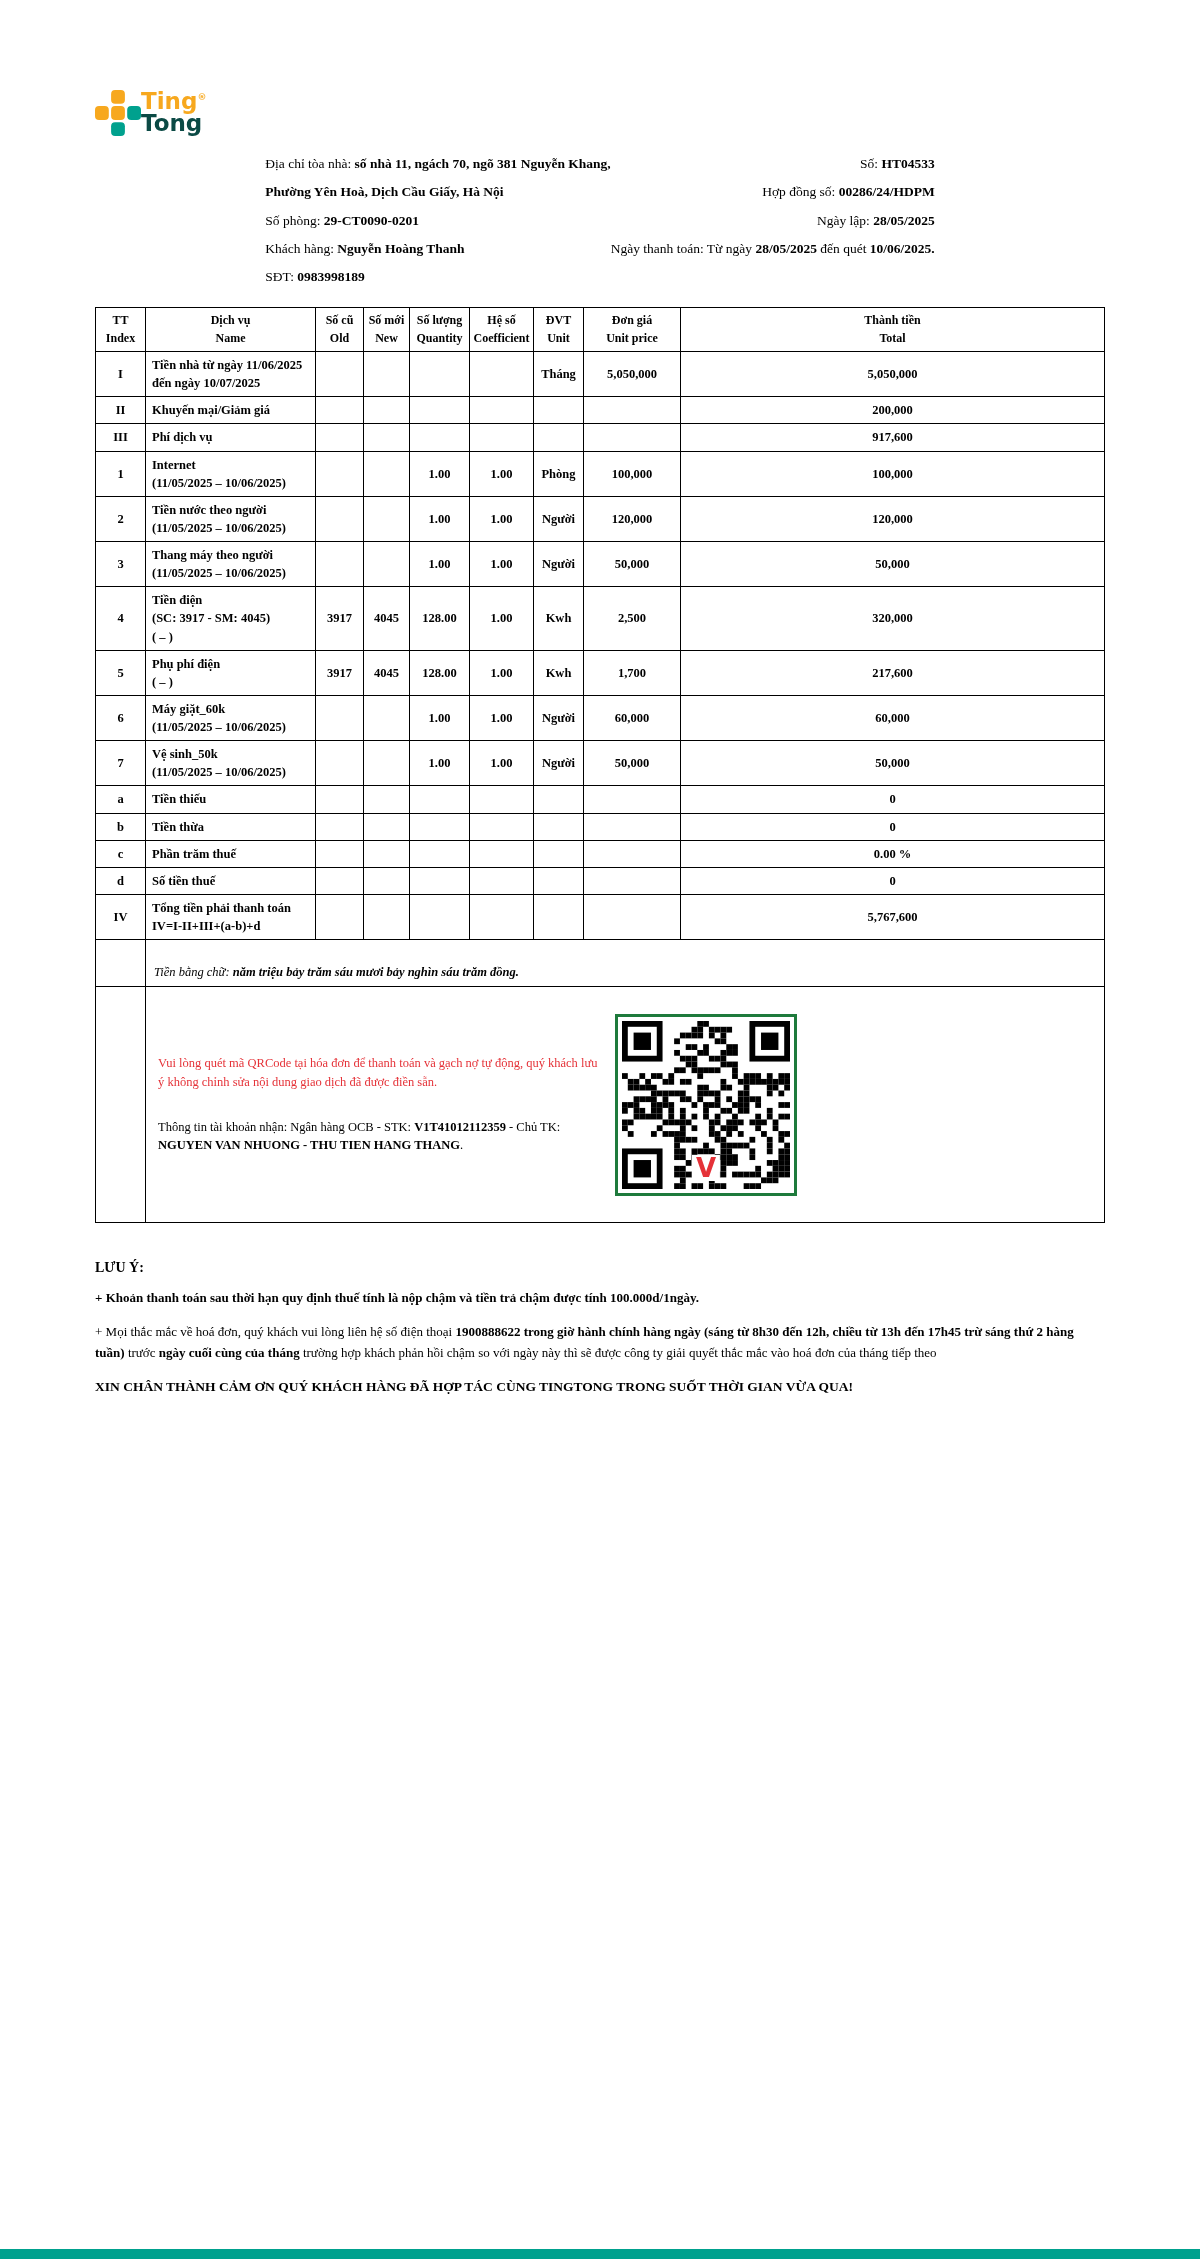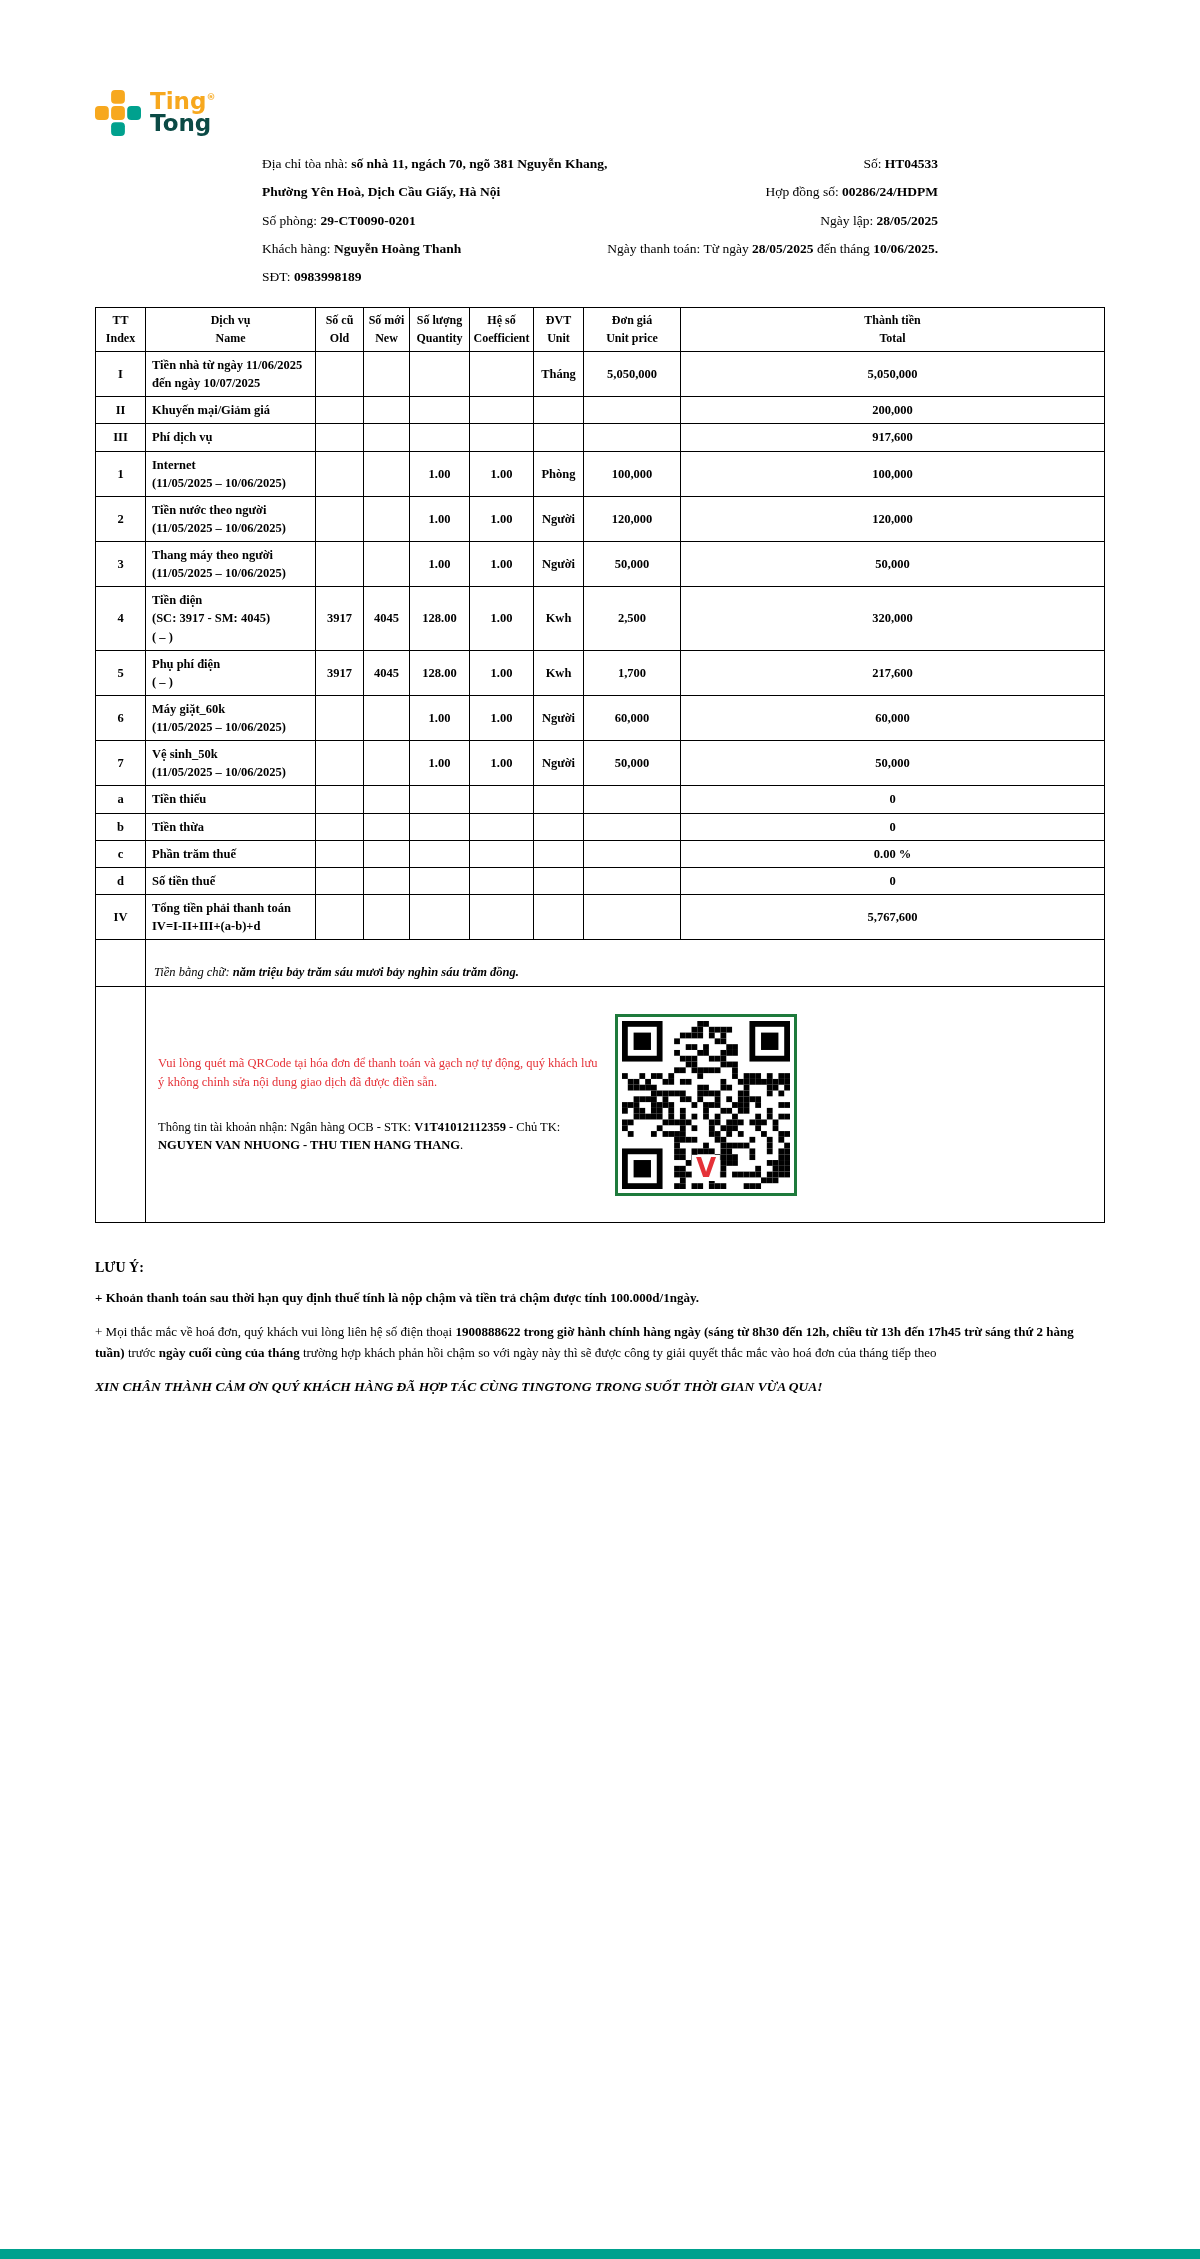--- a/index.html
+++ b/index.html
@@ -11,21 +11,21 @@
     --ink:#000000;
   }
   *{margin:0;padding:0;box-sizing:border-box;}
   html,body{background:#fff;}
   body{font-family:"Liberation Serif",serif;color:var(--ink);}
   .page{position:relative;width:1200px;height:2259px;background:#fff;overflow:hidden;}
   .content{padding:90px 95px 0 95px;}
 
   
   .header{display:flex;justify-content:space-between;align-items:flex-start;}
-  .logo{display:flex;align-items:center;gap:9px;}
+  .logo{display:flex;align-items:center;}
   .logo-text{font-family:"DejaVu Sans",sans-serif;font-weight:bold;font-size:23px;line-height:0.95;}
   .logo-ting{color:var(--brand-orange);}
   .logo-tong{color:var(--brand-teal);}
   .reg{font-size:9px;vertical-align:super;color:var(--brand-orange);}
   .title{font-size:17px;font-weight:bold;text-align:right;white-space:pre-line;line-height:1.35;margin-top:4px;max-width:420px;}
 
   
   .info{display:flex;justify-content:center;margin-top:18px;font-size:13.5px;}
   .info-left{max-width:560px;}
   .info-right{text-align:right;max-width:430px;}
@@ -49,21 +49,21 @@
   .account-line b{font-weight:bold;}
   .qr-box{position:relative;margin-left:16px;width:182px;height:182px;border:3px solid var(--qr-border-green);background:#fff;display:flex;align-items:center;justify-content:center;flex:0 0 auto;}
   .qr-logo{position:absolute;left:50%;bottom:12px;transform:translateX(-50%);background:#fff;padding:0 4px;font-family:"DejaVu Sans",sans-serif;font-weight:bold;font-size:26px;color:var(--note-red);line-height:1;}
 
   
   .notes{margin-top:34px;font-size:13px;line-height:1.55;}
   .notes-heading{font-weight:bold;font-size:14px;margin-bottom:10px;}
   .note1{font-weight:bold;margin-bottom:14px;}
   .note2{margin-bottom:14px;}
   .note2 b{font-weight:bold;}
-  .thanks{font-weight:bold;font-size:13.5px;line-height:1.5;font-style:italic;}
+  .thanks{font-weight:bold;font-size:13.5px;line-height:1.5;}
 
   .bottom-bar{position:absolute;left:0;bottom:0;width:100%;height:10px;background:var(--accent-teal);}
 </style>
 </head>
 <body>
 
 <div class="page">
   <div class="content">
 
     <div class="header">
@@ -87,21 +87,21 @@
         <div class="info-line"><span>Địa chỉ tòa nhà: </span><b>số nhà 11, ngách 70, ngõ 381 Nguyễn Khang,</b></div>
         <div class="info-line"><b>Phường Yên Hoà, Dịch Cầu Giấy, Hà Nội</b></div>
         <div class="info-line"><span>Số phòng: </span><b>29-CT0090-0201</b></div>
         <div class="info-line"><span>Khách hàng: </span><b>Nguyễn Hoàng Thanh</b></div>
         <div class="info-line"><span>SĐT: </span><b>0983998189</b></div>
       </div>
       <div class="info-right">
         <div class="info-line"><span>Số: </span><b>HT04533</b></div>
         <div class="info-line"><span>Hợp đồng số: </span><b>00286/24/HDPM</b></div>
         <div class="info-line"><span>Ngày lập: </span><b>28/05/2025</b></div>
-        <div class="info-line"><span>Ngày thanh toán: Từ ngày </span><b>28/05/2025</b><span> đến tháng </span><b>10/06/2025.</b></div>
+        <div class="info-line"><span>Ngày thanh toán: Từ ngày </span><b>28/05/2025</b><span> đến quét </span><b>10/06/2025.</b></div>
       </div>
     </div>
 
     <table class="invoice">
       <colgroup>
         <col style="width:50px">
           <col style="width:170px">
           <col style="width:48px">
           <col style="width:46px">
           <col style="width:60px">

